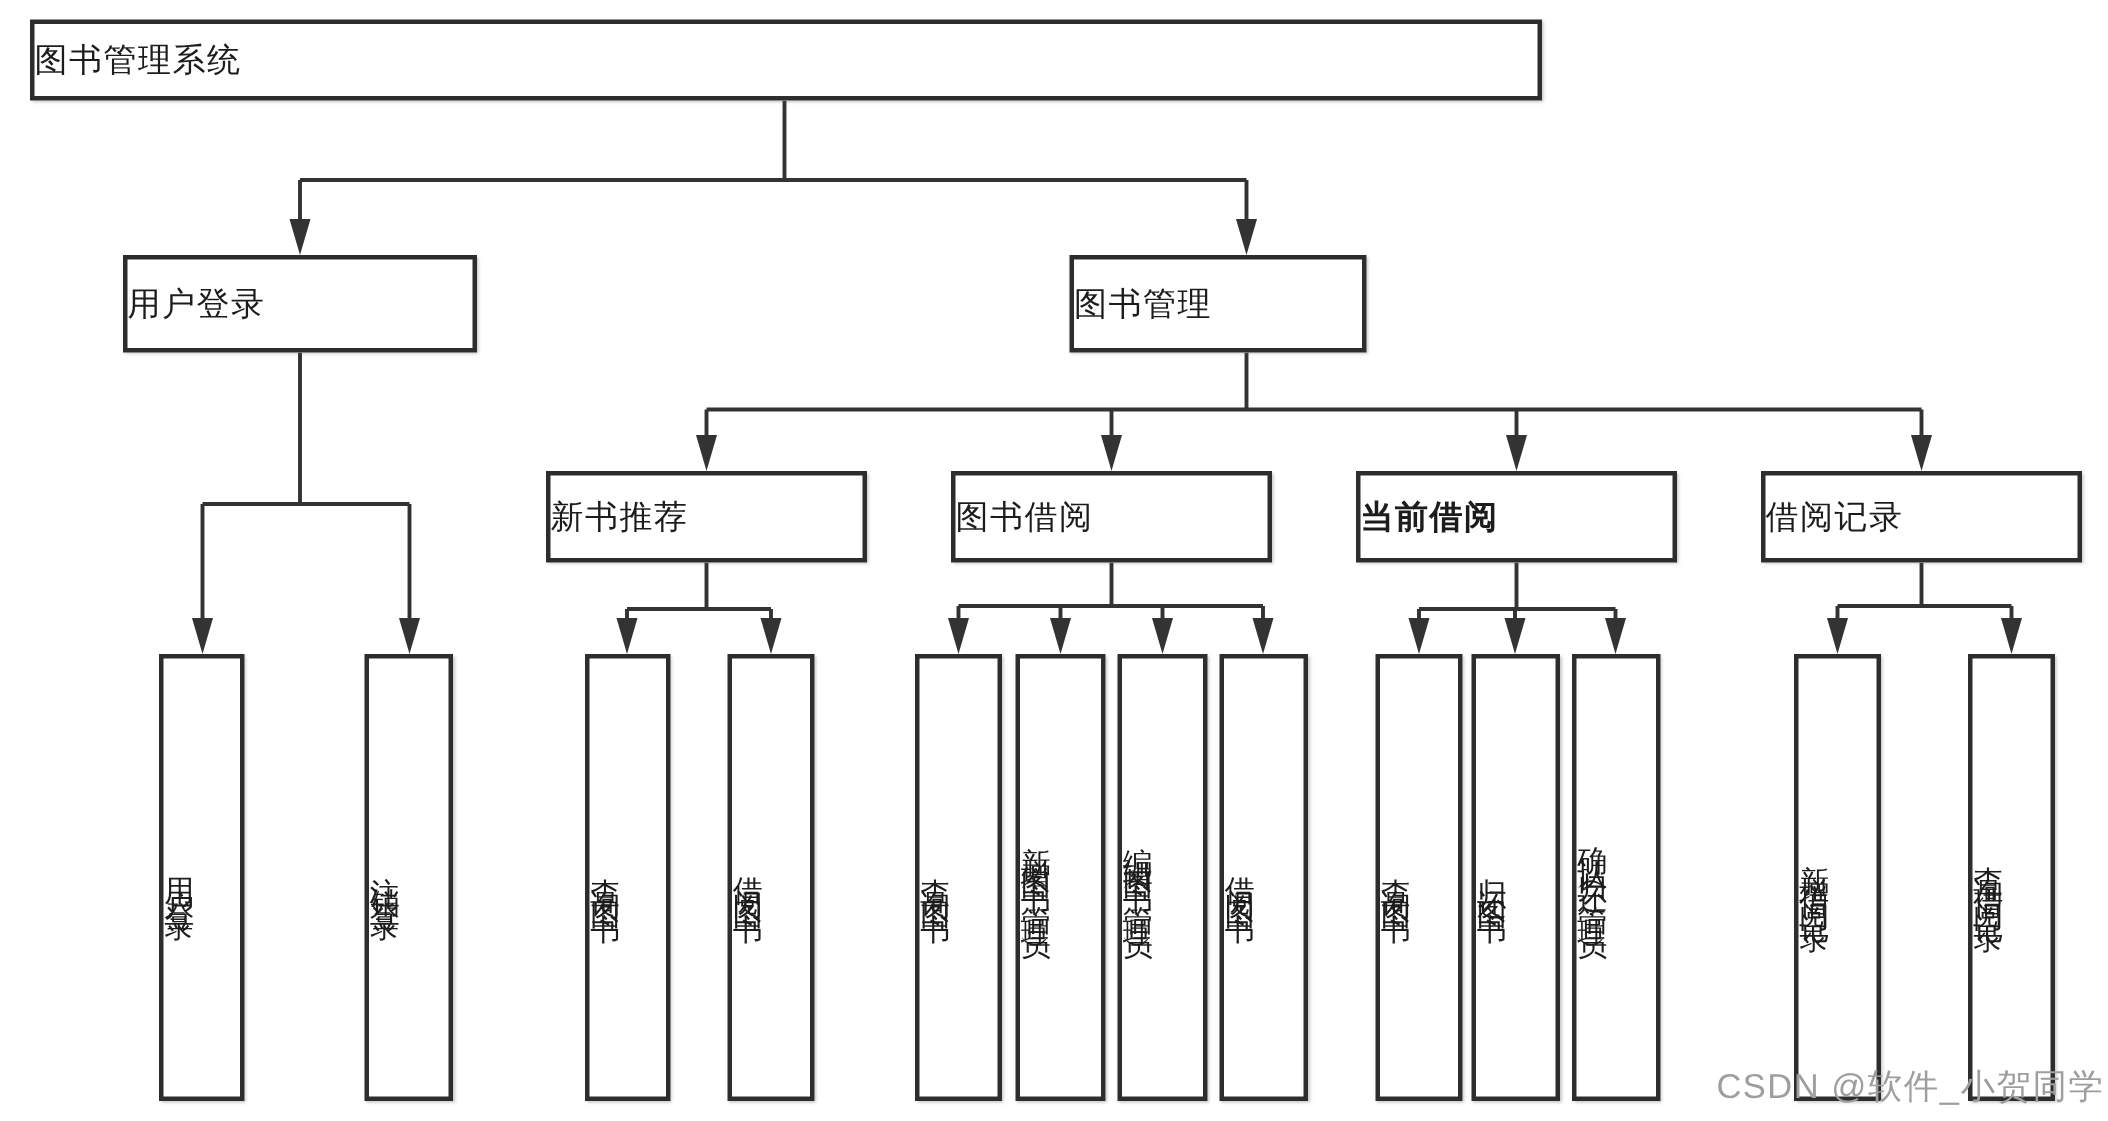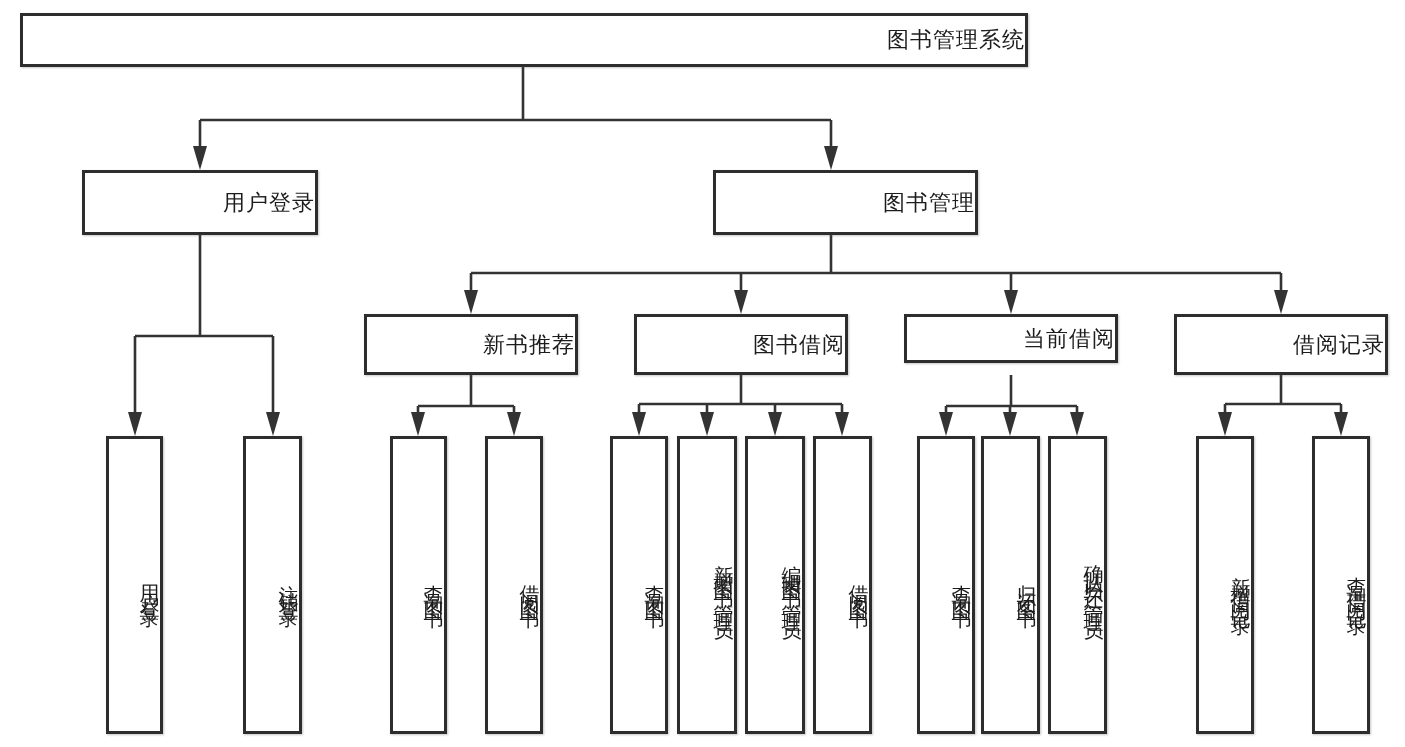--- a/index.html
+++ b/index.html
@@ -22,21 +22,21 @@
     position:absolute;left:0;top:0;width:1405px;height:747px;
     pointer-events:none;
   }
   #connectors path{stroke:var(--line);stroke-width:2.6;fill:none;}
   #connectors polygon{fill:var(--line);stroke:none;}
   .box{
     position:absolute;
     box-sizing:border-box;
     background:#fff;
     border:3px solid var(--border);
-    display:flex;align-items:center;justify-content:flex-end;
+    display:flex;align-items:center;justify-content:flex-start;
     font-size:22px;
     letter-spacing:1px;
     box-shadow:1px 1px 2px rgba(90,90,90,.35);
     z-index:2;
   }
   .leaf{
     top:436px;height:298px;
     font-size:20px;
   }
   .leaf .vtext{
@@ -97,31 +97,31 @@
     <polygon points="1334,412 1348,412 1341,436"></polygon>
   </svg>
 
   <div class="box" style="left:20px;top:13px;width:1008px;height:54px;">
     <span>图书管理系统</span>
   </div>
 
   <div class="box" style="left:82px;top:170px;width:236px;height:65px;">
     <span>用户登录</span>
   </div>
-  <div class="box" style="left:713px;top:170px;width:265px;height:65px;">
+  <div class="box" style="left:713px;top:170px;width:198px;height:65px;">
     <span>图书管理</span>
   </div>
 
   <div class="box" style="left:634px;top:314px;width:214px;height:61px;">
     <span>图书借阅</span>
   </div>
   <div class="box" style="left:364px;top:314px;width:214px;height:61px;">
     <span>新书推荐</span>
   </div>
-  <div class="box" style="left:904px;top:314px;width:214px;height:49px;">
+  <div class="box" style="left:904px;top:314px;width:214px;height:61px;font-weight:bold;">
     <span>当前借阅</span>
   </div>
   <div class="box" style="left:1174px;top:314px;width:214px;height:61px;">
     <span>借阅记录</span>
   </div>
 
   <div class="box leaf" style="left:106px;width:57px;">
     <span class="vtext">用户登录</span>
   </div>
   <div class="box leaf" style="left:243px;width:59px;">
@@ -158,14 +158,15 @@
     <span class="vtext">确认归还（管理员）</span>
   </div>
 
   <div class="box leaf" style="left:1196px;width:58px;">
     <span class="vtext">新增借阅记录</span>
   </div>
   <div class="box leaf" style="left:1312px;width:58px;">
     <span class="vtext">查询借阅记录</span>
   </div>
 
+  <div class="watermark">CSDN @软件_小贺同学</div>
 
 </div>
 
 </body></html>

